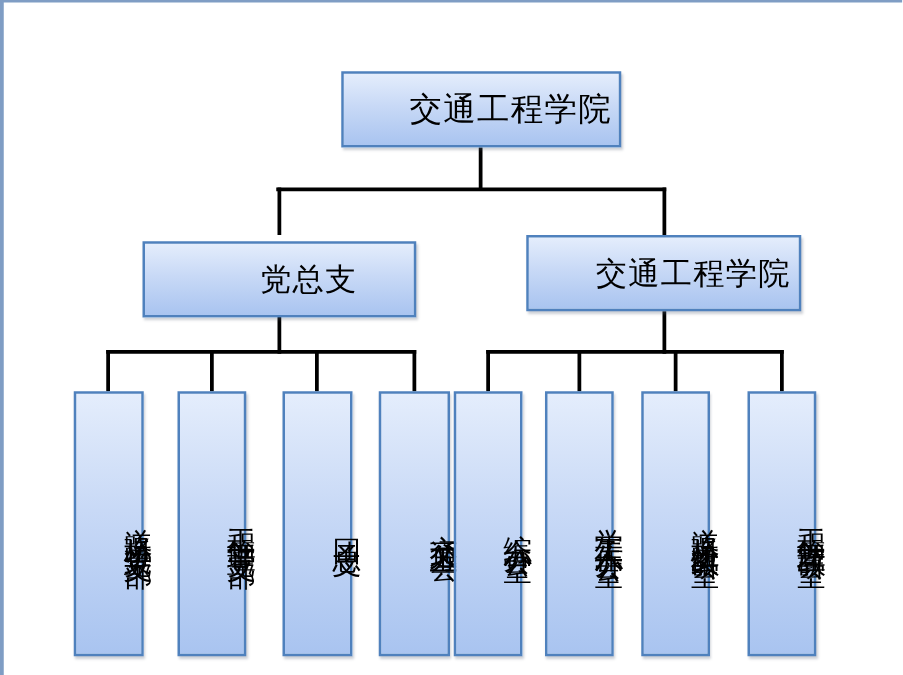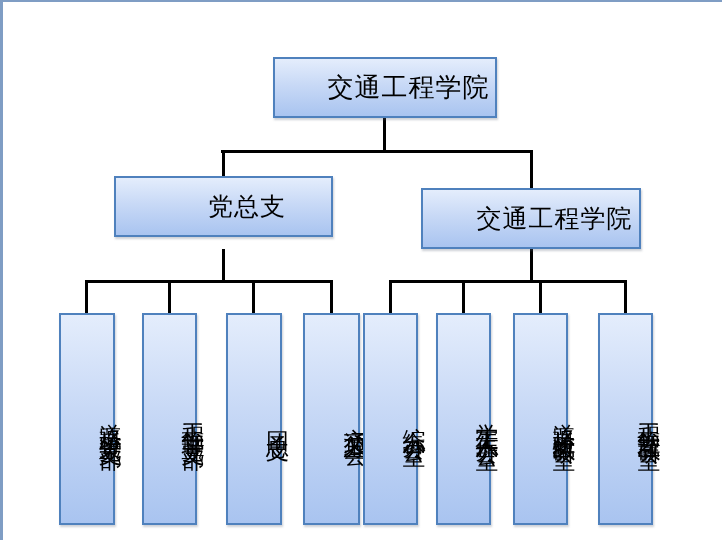--- a/index.html
+++ b/index.html
@@ -43,21 +43,21 @@
   }
   .node-v span {
     writing-mode: vertical-rl;
     text-orientation: upright;
     font-size: 23px;
     letter-spacing: 4px;
     line-height: 1;
   }
   #root-node { left: 273px; top: 57px;  width: 224px; height: 61px; }
   #root-node span { font-size: 26px; }
-  #branch-a  { left: 114px; top: 176px; width: 219px; height: 61px; }
+  #branch-a  { left: 114px; top: 193px; width: 219px; height: 61px; }
   #branch-b  { left: 421px; top: 188px; width: 220px; height: 61px; }
 
   .leaf { top: 313px; height: 212px; }
   #leaf-1 { left: 59px;  width: 56px; }
   #leaf-2 { left: 142px; width: 55px; }
   #leaf-3 { left: 226px; width: 56px; }
   #leaf-4 { left: 303px; width: 57px; }
   #leaf-5 { left: 363px; width: 55px; }
   #leaf-6 { left: 436px; width: 55px; }
   #leaf-7 { left: 513px; width: 55px; }

